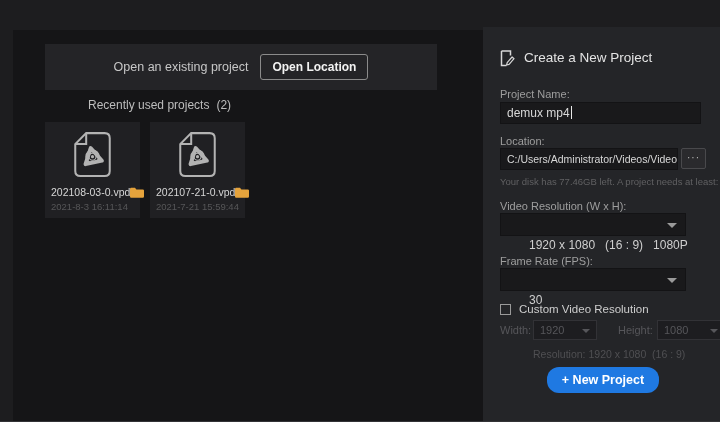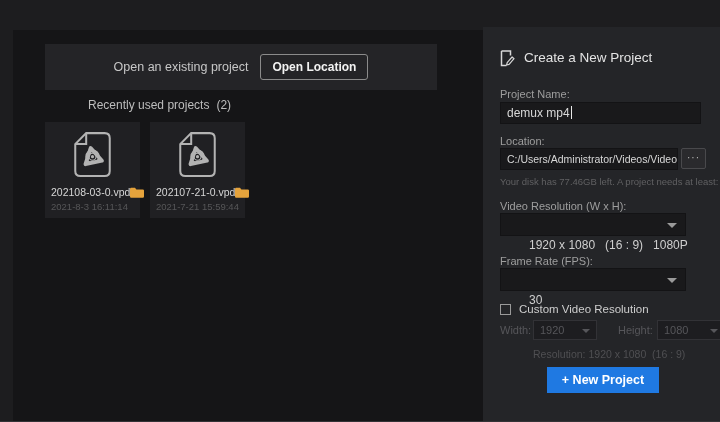--- a/index.html
+++ b/index.html
@@ -86,21 +86,21 @@
   .dim-label { position:absolute; color:#56565a; font-size:11px; }
   .mini-dropdown {
     position:absolute; height:20px; background:#1d1d20; border:1px solid #323236;
     color:#56565a; font-size:11px; line-height:18px; padding:0 6px; cursor:pointer;
   }
   .mini-dropdown .chevron { top:8px; right:6px; border-top-color:#56565a;
     border-left-width:4px; border-right-width:4px; border-top-width:4px; }
   .resolution-summary { position:absolute; left:50px; color:#4f4f52; font-size:10.5px; white-space:pre; }
   .primary-btn {
     position:absolute; left:64px; top:340px; width:112px; height:26px;
-    border:none; border-radius:0; color:#ffffff; font-weight:bold; font-size:12.5px;
+    border:none; border-radius:12px; color:#ffffff; font-weight:bold; font-size:12.5px;
     font-family:inherit; cursor:pointer;
   }
   svg { display:block; }
 </style>
 </head>
 <body>
 
 <div id="window">
 
 

